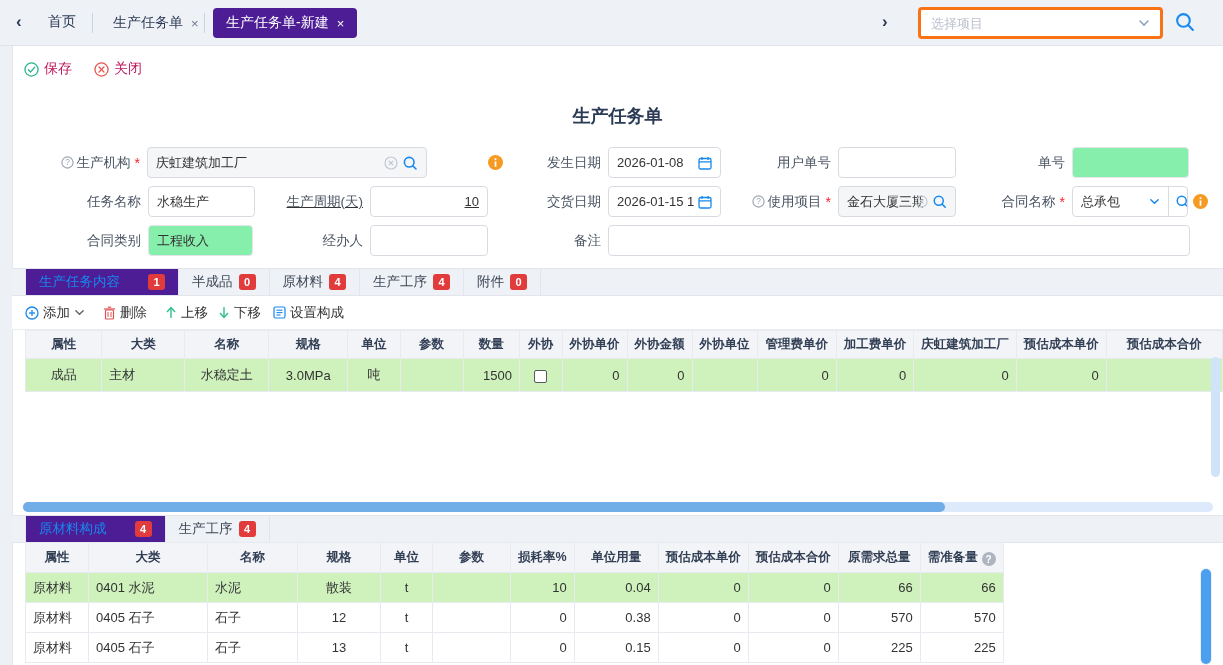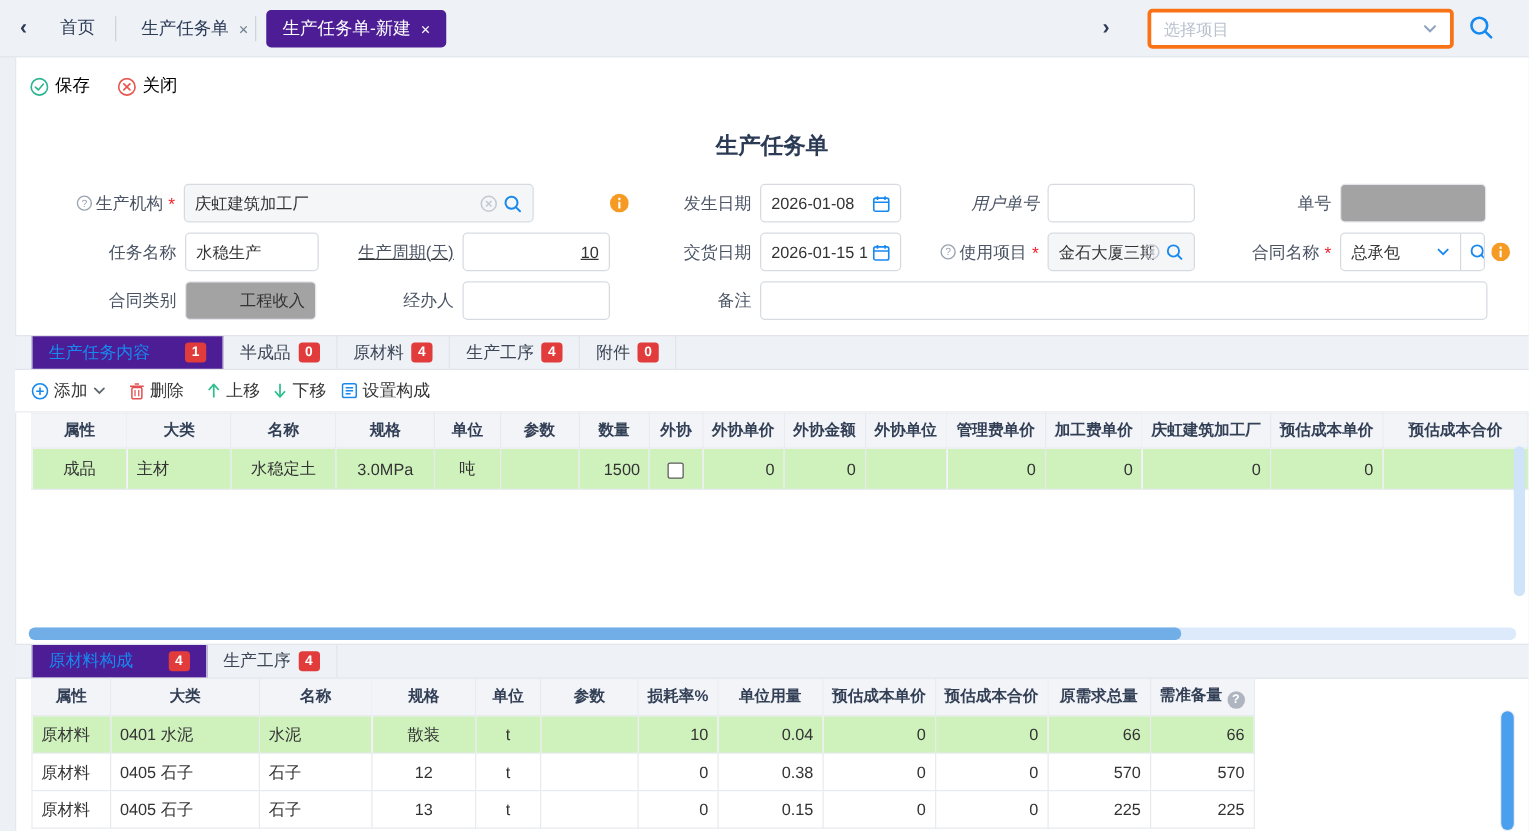--- a/index.html
+++ b/index.html
@@ -22,31 +22,31 @@
   .proj-select input { border:none; outline:none; flex:1; font-size:13px; color:#333; font-family:inherit; background:transparent; }
   .proj-select input::placeholder { color:#b9c1cd; }
   .icon-btn { display:inline-flex; align-items:center; justify-content:center; cursor:pointer; }
   .top-search { position:absolute; left:1174px; top:11px; color:#1789ef; }
 
   
   .panel { position:absolute; left:12px; top:46px; width:1211px; height:619px; background:#fff; border-left:1px solid #e4e8ee; }
 
   
   .doc-toolbar { position:absolute; left:24px; top:60px; display:flex; gap:22px; }
-  .tool-btn { display:flex; align-items:center; gap:5px; font-size:14px; color:#000000; cursor:pointer; }
+  .tool-btn { display:flex; align-items:center; gap:5px; font-size:14px; color:#be185d; cursor:pointer; }
 
   .doc-title { position:absolute; left:12px; top:104px; width:1211px; text-align:center; font-size:18px; font-weight:bold; color:#2b3a55; }
 
   
   .fld { position:absolute; height:31px; display:flex; align-items:center; }
   .lab { font-size:13.5px; color:#4a5463; display:flex; align-items:center; justify-content:flex-end; gap:3px; white-space:nowrap; margin-right:7px; }
   .req { color:#f5222d; font-size:14px; margin-left:1px; }
   .box { display:flex; align-items:center; gap:4px; height:31px; border:1px solid #d7dbe1; border-radius:4px; background:#fff; font-size:13px; color:#333; padding:0 8px; overflow:hidden; white-space:nowrap; }
   .box.gray { background:#f5f6f8; }
-  .box.dis  { background:#a3a3a3; border-color:#e3e5ea;text-align:right; }
+  .box.dis  { background:#86efac; border-color:#e3e5ea; }
   .box .val { overflow:hidden; white-space:nowrap; }
   .box .grow { flex:1; }
   .box .ar { text-align:right; }
   .muted-x { color:#c3c8d2; }
   .blue { color:#1789ef; }
   .orange-info { color:#f59a23; }
   .help-q { color:#9aa3b0; }
   .sel-chevron { color:#8fa3c0; margin-left:auto; }
   .seg { display:flex; align-items:center; justify-content:center; width:27px; height:29px; border-left:1px solid #d7dbe1; margin-right:-8px; margin-left:4px; }
 
@@ -187,21 +187,21 @@
           <svg width="14" height="14" viewBox="0 0 14 14">
             <rect x="1" y="2.5" width="12" height="10.5" rx="1.5" fill="none" stroke="currentColor" stroke-width="1.3"></rect>
             <line x1="4" y1="1" x2="4" y2="4" stroke="currentColor" stroke-width="1.3"></line>
             <line x1="10" y1="1" x2="10" y2="4" stroke="currentColor" stroke-width="1.3"></line>
             <line x1="1" y1="5.8" x2="13" y2="5.8" stroke="currentColor" stroke-width="1.3"></line>
           </svg>
         </span>
     </span>
   </div>
 
-  <div class="fld" style="left:774px; top:147px;font-style:italic;">
+  <div class="fld" style="left:774px; top:147px;">
     <span class="lab" style="width:57px">用户单号</span>
     <span class="box" style="width:118px">
         <span class="val grow"></span>
       </span>
   </div>
 
   <div class="fld" style="left:1034px; top:147px;">
     <span class="lab" style="width:31px">单号</span>
     <span class="box dis" style="width:117px">
         <span class="val grow"></span>

